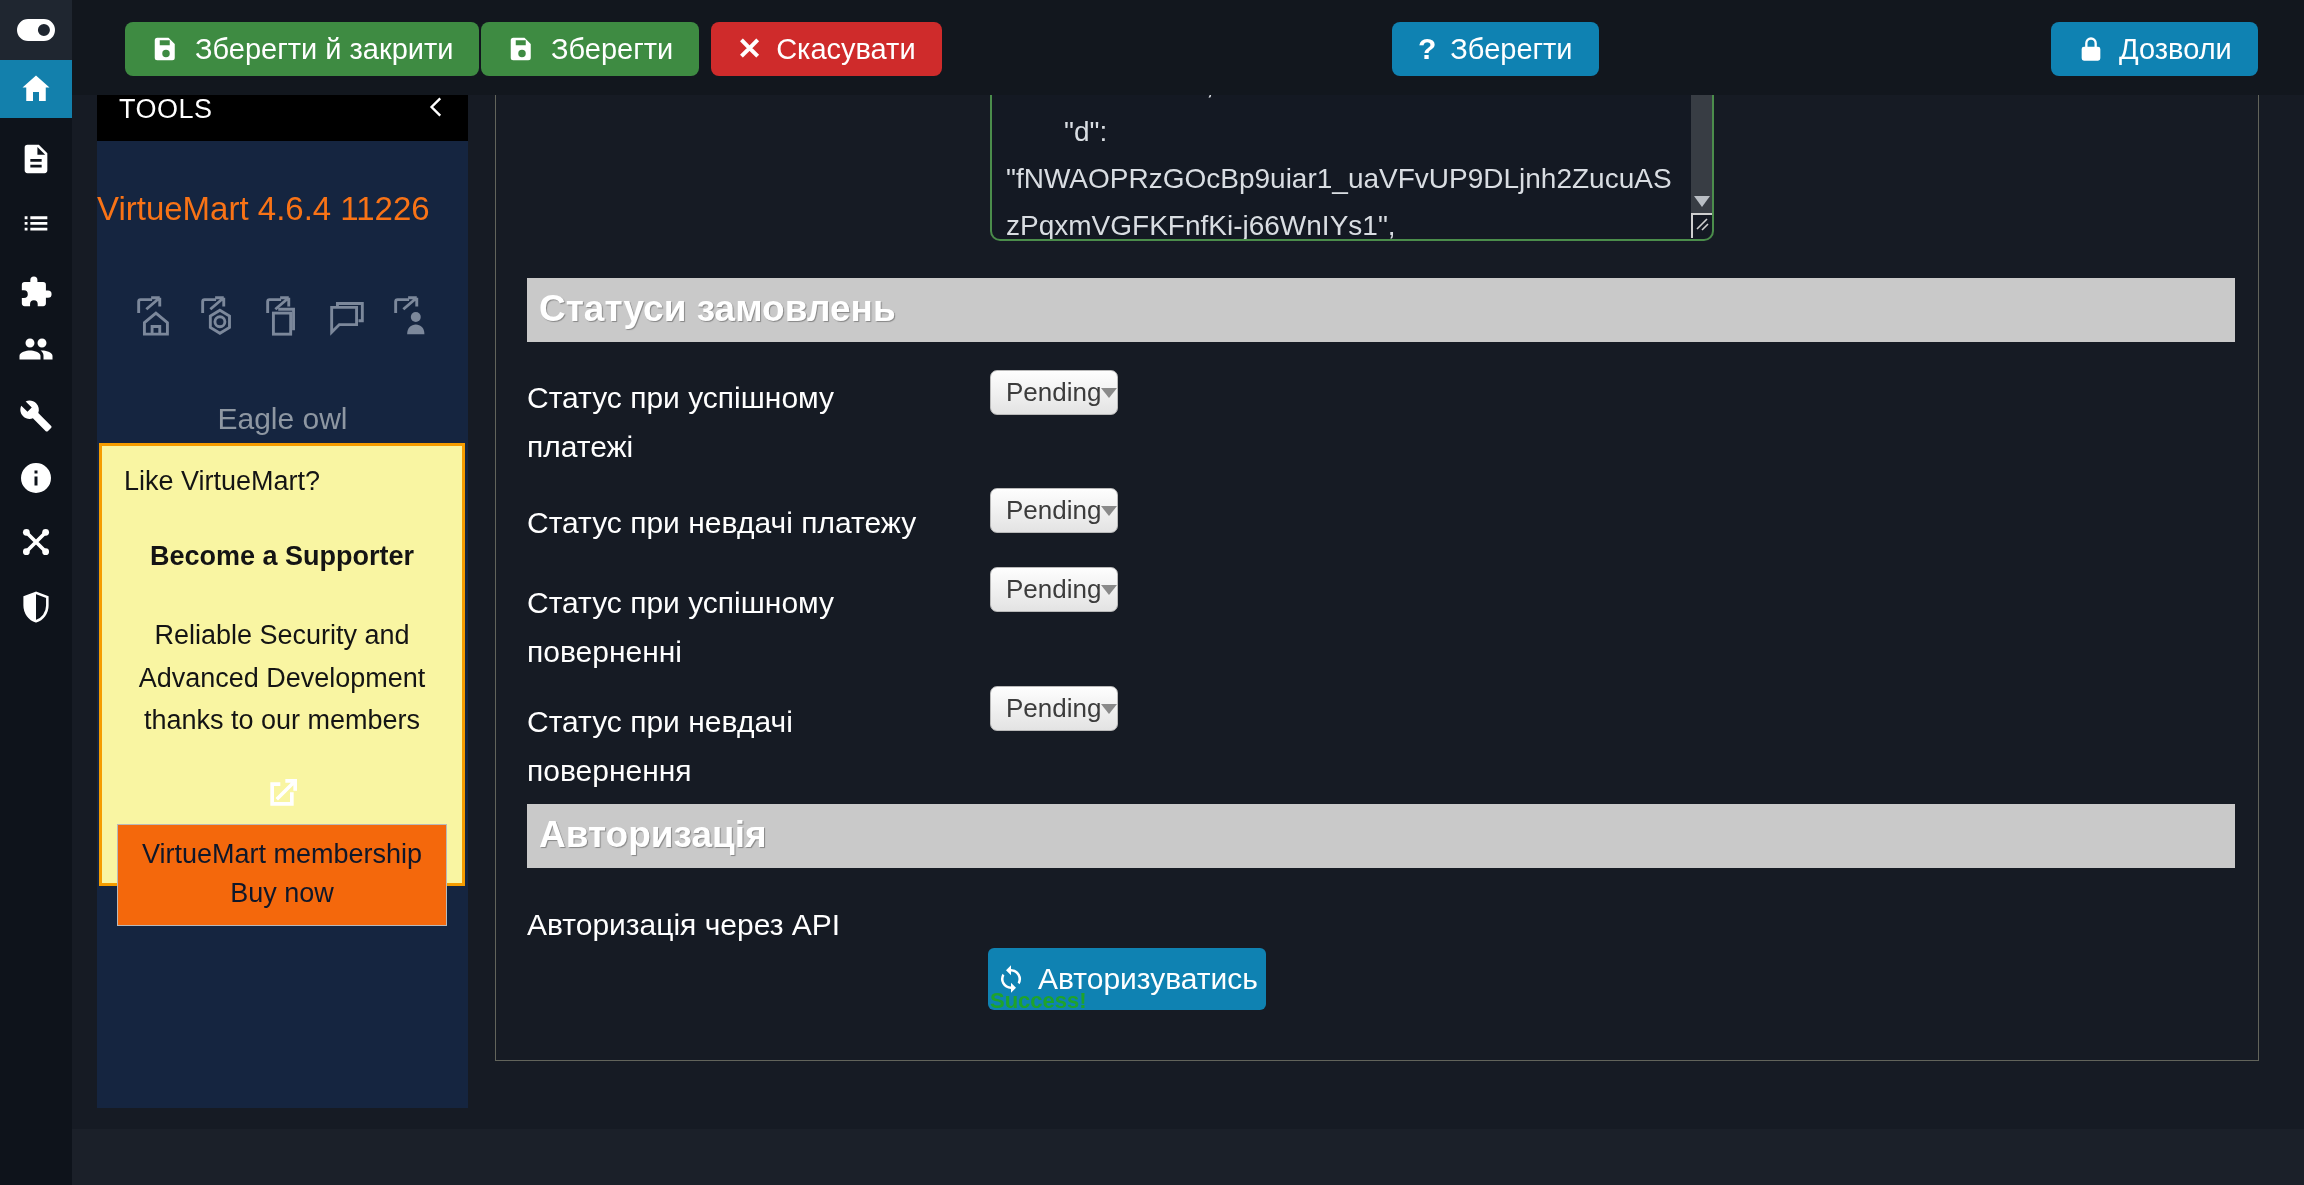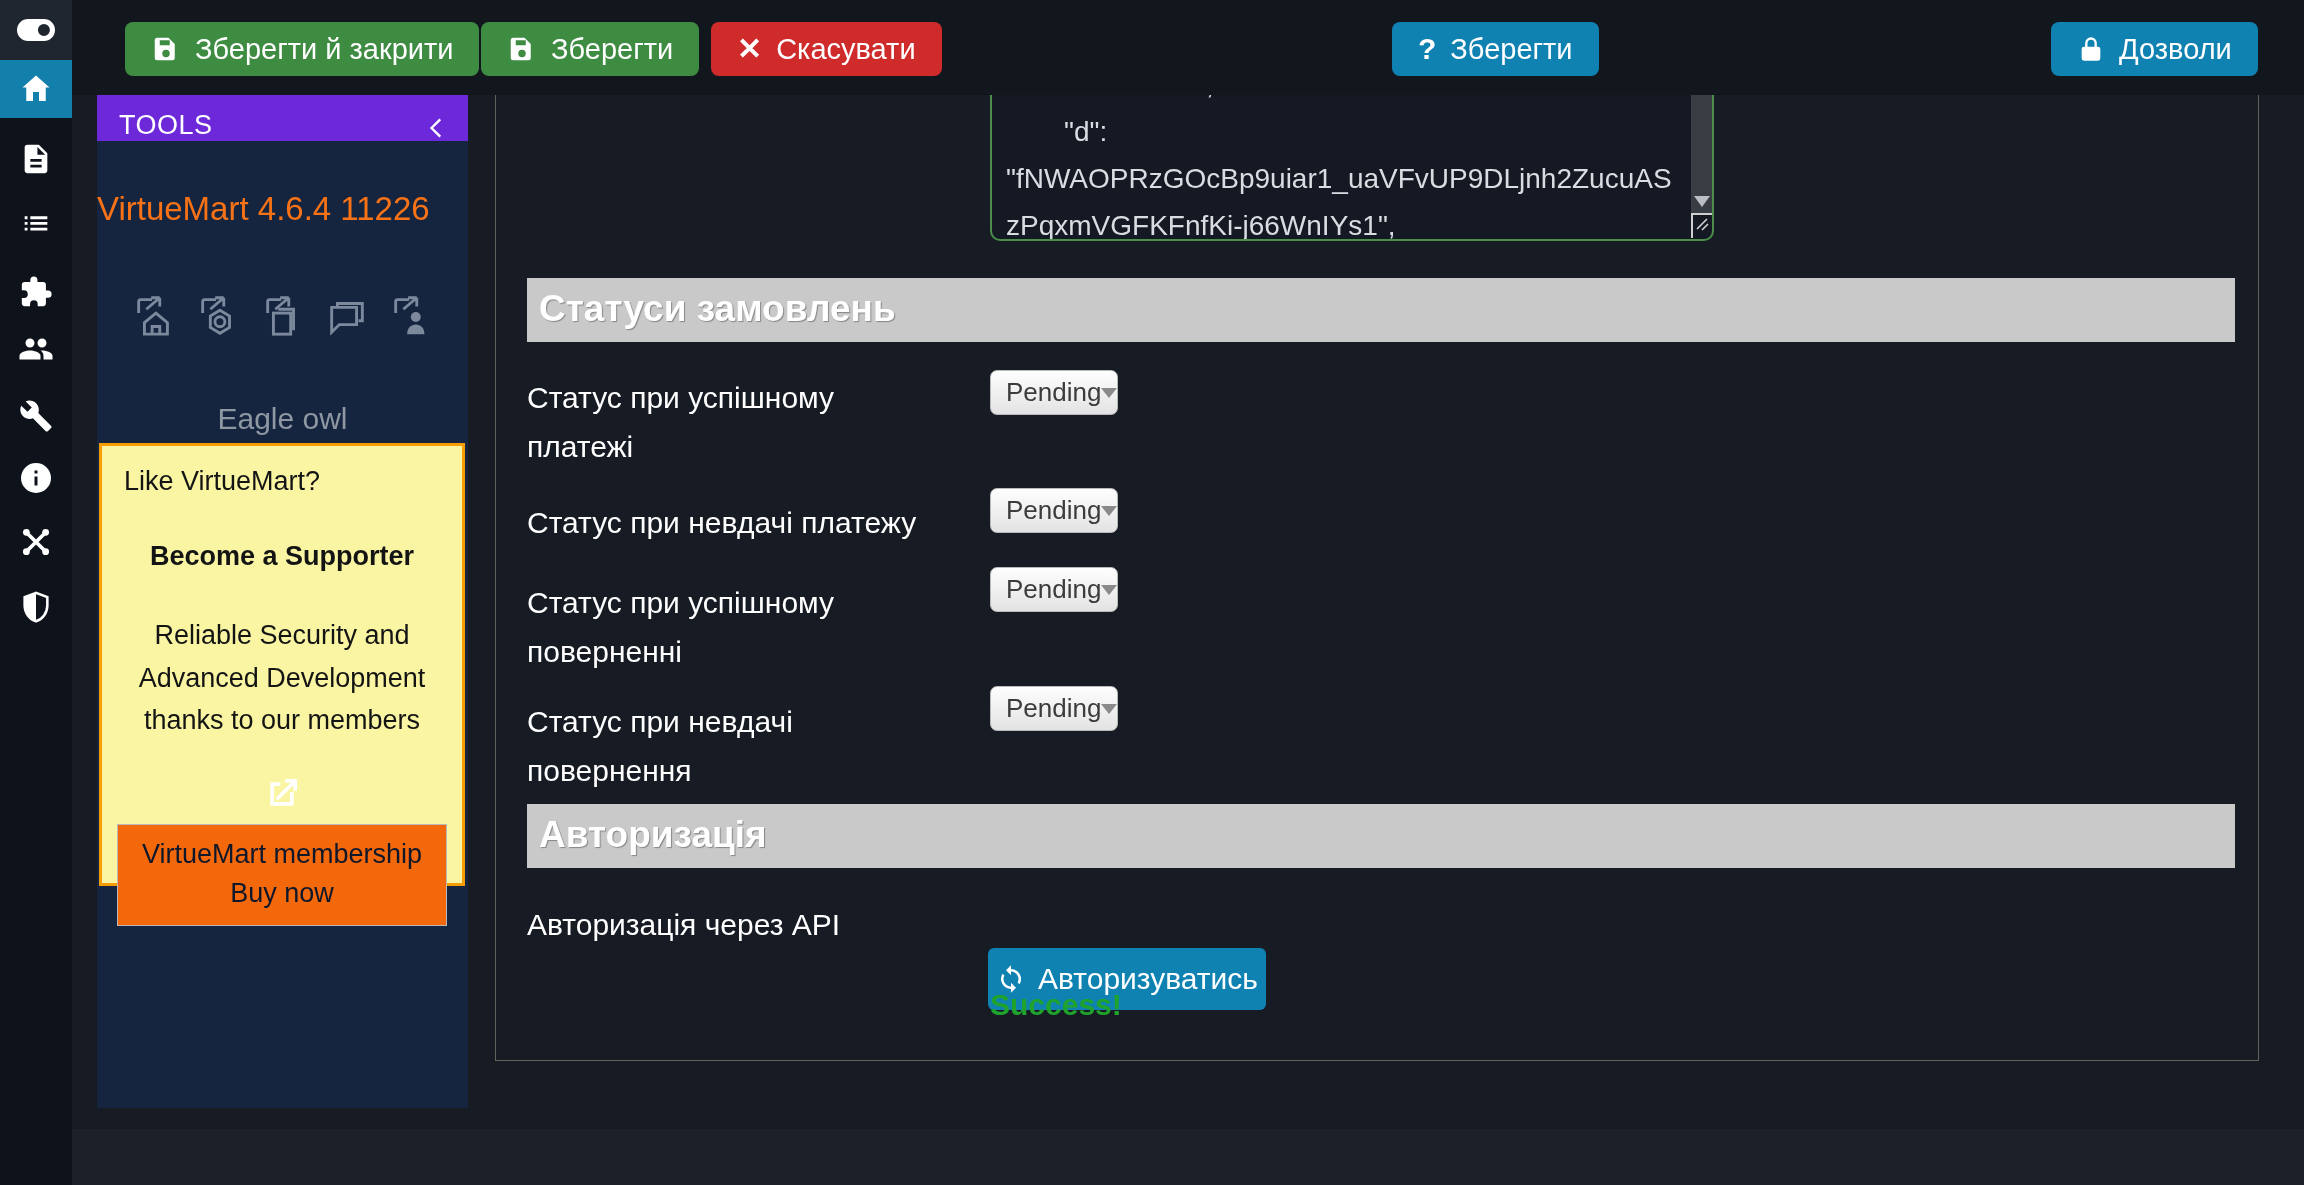--- a/index.html
+++ b/index.html
@@ -18,22 +18,22 @@
   #toolbar { left:72px; top:0; width:2232px; height:95px; background:#12171e; z-index:20; }
   .btn { position:absolute; top:22px; height:54px; display:inline-flex; align-items:center; gap:14px;
          padding:0 26px; border-radius:8px; color:#fff; font-size:29px; cursor:pointer; border:none; white-space:nowrap; }
   .btn-green { background:#3e8b42; }
   .btn-red   { background:#cf2b2b; }
   .btn-blue  { background:#0f82b2; }
   .btn .glyph { font-size:30px; font-weight:bold; line-height:1; }
 
   
   #tools-panel { left:97px; top:94px; width:371px; height:1014px; background:#152540; z-index:10; }
-  #tools-header { position:absolute; left:0; top:0; width:100%; height:47px; background:#6d28d9; color:#fff;
-                  display:flex; align-items:flex-end; justify-content:space-between; padding:0 18px 0 22px; font-size:27px; letter-spacing:.5px; }
+  #tools-header { position:absolute; left:0; top:0; width:100%; height:47px; background:#000000; color:#fff;
+                  display:flex; align-items:flex-start; justify-content:space-between; padding:0 18px 0 22px; font-size:27px; letter-spacing:.5px; }
   #vm-version { position:absolute; left:0; top:96px; width:100%; text-align:left; color:#f97316; font-size:33px; }
   #tools-icons { position:absolute; left:0; top:198px; width:100%; display:flex; justify-content:space-between; padding:0 34px; color:#7c889b; }
   #tools-icons .ticon { cursor:pointer; }
   #instance-name { position:absolute; left:0; top:308px; width:100%; text-align:center; color:#8e97a2; font-size:30px; }
 
   
   #supporter { position:absolute; left:2px; top:349px; width:366px; height:443px; background:#f9f5a2;
                border:3px solid #f59c00; color:#141414; text-align:center; }
   #supporter .intro { text-align:left; margin:20px 0 0 22px; font-size:27px; }
   #supporter .head  { margin-top:44px; font-size:27px; font-weight:bold; }
@@ -66,21 +66,21 @@
   .frm-label span { display:block; }
 
   .dropdown { width:128px; height:45px; border:1px solid #b9b9b9; border-radius:7px;
               background:linear-gradient(#fefefe,#e3e3e3); display:flex; align-items:center; cursor:pointer; }
   .dd-label { color:#3c3c3c; font-size:26px; padding-left:15px; flex:1; }
   .dd-caret { width:0; height:0; border-left:8px solid transparent; border-right:8px solid transparent;
               border-top:10px solid #8a8a8a; margin-right:13px; }
 
   #auth-btn { left:988px; top:948px; width:278px; height:62px; background:#0f82b2; border:none; border-radius:6px;
               color:#fff; font-size:30px; display:flex; align-items:center; justify-content:center; gap:12px; cursor:pointer; }
-  #auth-status { left:990px; top:988px; color:#1fa32c; font-size:30px; font-weight:bold; }
+  #auth-status { left:990px; top:988px; color:#1fa32c; font-size:22px; font-weight:bold; }
 
   #footer-strip { left:72px; top:1129px; width:2232px; height:56px; background:#1b2029; }
 </style>
 </head>
 <body>
 
 <div id="rail" class="abs">
   <div id="toggle-block" class="rail-block">
     <svg width="38" height="38" viewBox="0 0 24 24">
       <path fill="#fff" fill-rule="evenodd" d="M7 5h10a7 7 0 010 14H7A7 7 0 017 5zm10 3.2a3.8 3.8 0 100 7.6 3.8 3.8 0 000-7.6z"></path>

